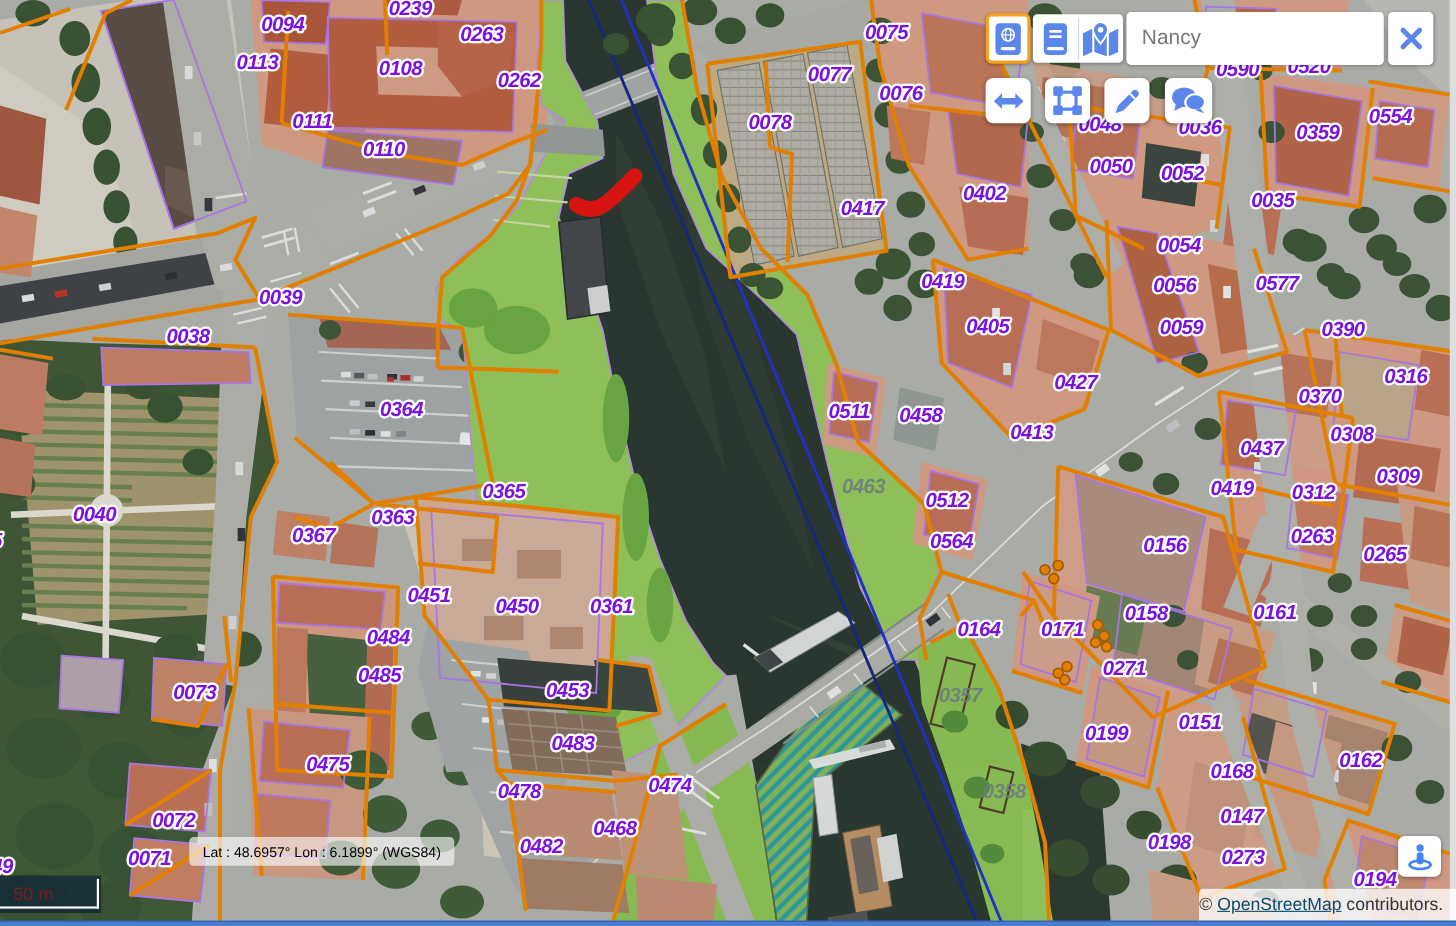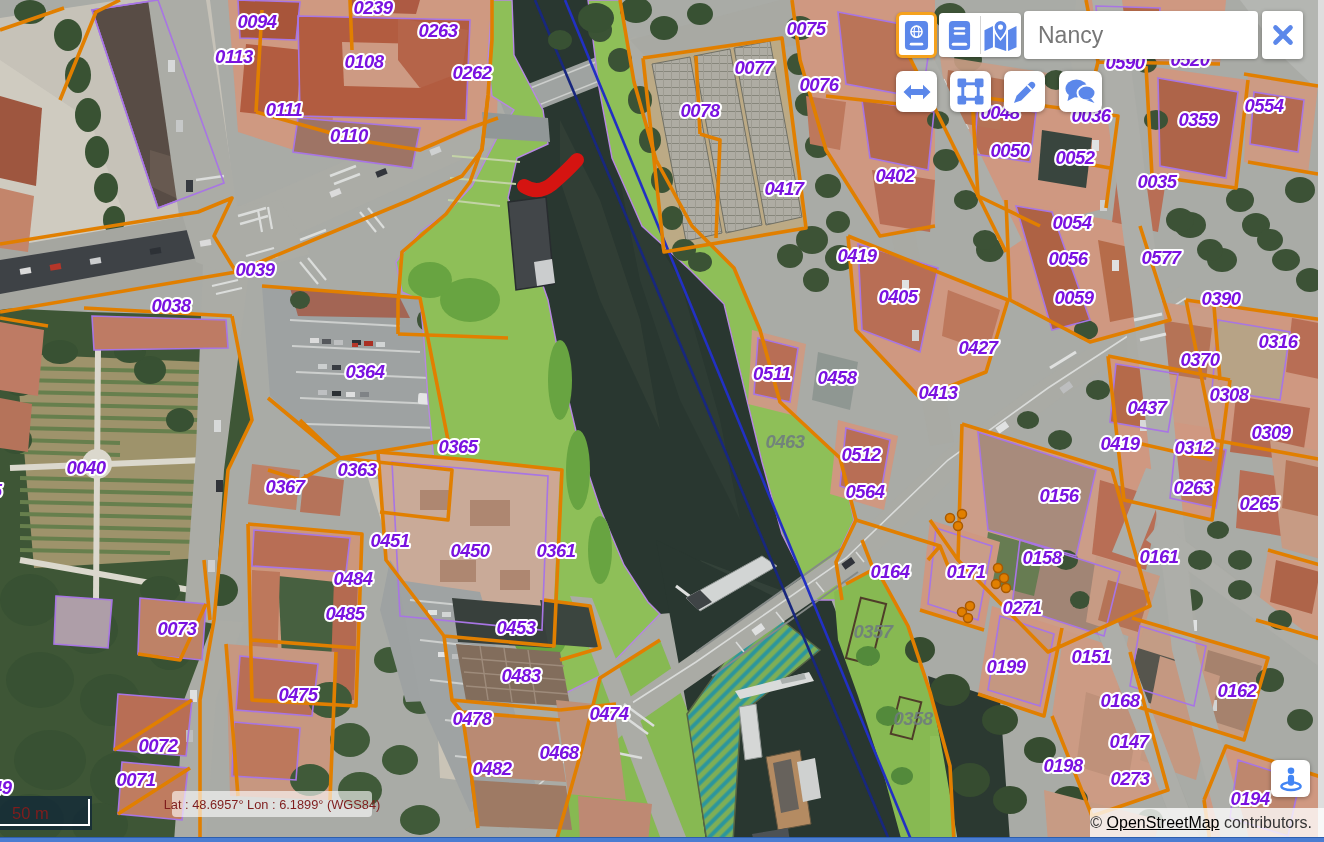--- a/index.html
+++ b/index.html
@@ -947,21 +947,21 @@
         <path fill="#5b87ea" d="M0,12 L9,7.5 L9,30 L0,34 Z"></path>
         <path fill="#5b87ea" d="M11,7.5 L23,12 L23,34 L11,30 Z"></path>
         <path fill="#5b87ea" d="M25,12 L34,7.5 L34,30 L25,34 Z"></path>
         <path fill="#5b87ea" stroke="#fff" stroke-width="1.8" d="M17,1.2 a7.2,7.2 0 0 1 7.2,7.2 c0,5.2 -7.2,13.6 -7.2,13.6 c0,0 -7.2,-8.4 -7.2,-13.6 a7.2,7.2 0 0 1 7.2,-7.2 Z"></path>
         <circle cx="17" cy="8.6" r="2.7" fill="#fff"></circle>
       </svg>
     </div>
 </div>
 
 <div style="position:absolute;left:1024px;top:11px;width:234px;height:48px;background:#fff;border-radius:4px;box-shadow:0 1px 3px rgba(0,0,0,.25);display:flex;align-items:center">
-<span style="margin-left:14px;font-size:23px;color:#777">Nancy</span>
+<span style="margin-left:14px;font-size:19px;color:#777">Nancy</span>
 </div>
 
 <div class="btn" style="left:1262px;top:11px;width:41px;height:48px;border-radius:4px">
 <svg width="22" height="22" viewBox="0 0 22 22">
       <g stroke="#5b87ea" stroke-width="4.6" stroke-linecap="round">
         <line x1="3.5" y1="3.5" x2="18.5" y2="18.5"></line>
         <line x1="3.5" y1="18.5" x2="18.5" y2="3.5"></line>
       </g>
     </svg>
 </div>
@@ -999,25 +999,25 @@
       <path d="M26,19.5 L29.5,24 L21.5,21 Z" fill="#5b87ea"></path>
     </svg>
 </div>
 
 <div style="position:absolute;left:0;top:796px;width:92px;height:34px;background:rgba(14,36,56,.72)"></div>
 
 <div style="position:absolute;left:0;top:799px;width:88px;height:25px;border-right:2px solid #fff;border-bottom:2px solid #fff"></div>
 
 <div style="position:absolute;left:12px;top:804px;color:#7f1d1d;font-size:16.5px">50 m</div>
 
-<div style="position:absolute;left:172px;top:791px;width:200px;height:26px;background:rgba(255,255,255,.62);border-radius:4px;display:flex;align-items:center;justify-content:center;font-size:12.8px;color:#7f1d1d;white-space:nowrap">Lat&nbsp;: 48.6957° Lon&nbsp;: 6.1899° (WGS84)</div>
+<div style="position:absolute;left:172px;top:761px;width:241px;height:26px;background:rgba(255,255,255,.62);border-radius:4px;display:flex;align-items:center;justify-content:center;font-size:12.8px;color:#000000;white-space:nowrap">Lat&nbsp;: 48.6957° Lon&nbsp;: 6.1899° (WGS84)</div>
 
 <div style="position:absolute;left:1090px;top:808px;width:234px;height:30px;background:rgba(255,255,255,.78);border-radius:4px 0 0 0;display:flex;align-items:center;justify-content:flex-end;font-size:16px;color:#333">
 <span>©&nbsp;</span>
-    <span style="color:#000000;text-decoration:underline">OpenStreetMap</span>
+    <span style="color:#0c4a6e;text-decoration:underline">OpenStreetMap</span>
     <span>&nbsp;contributors.</span>
     <span style="width:12px"></span>
 </div>
 
 <div class="btn" style="left:1271px;top:760px;width:39px;height:37px;border-radius:6px">
 <svg width="26" height="26" viewBox="0 0 26 26">
       <ellipse cx="13" cy="20.2" rx="9.6" ry="3.8" fill="none" stroke="#4285f4" stroke-width="2.4"></ellipse>
       <circle cx="13" cy="4.8" r="3.3" fill="#4285f4"></circle>
       <rect x="9.9" y="8.8" width="6.2" height="11" rx="3" fill="#4285f4"></rect>
     </svg>

